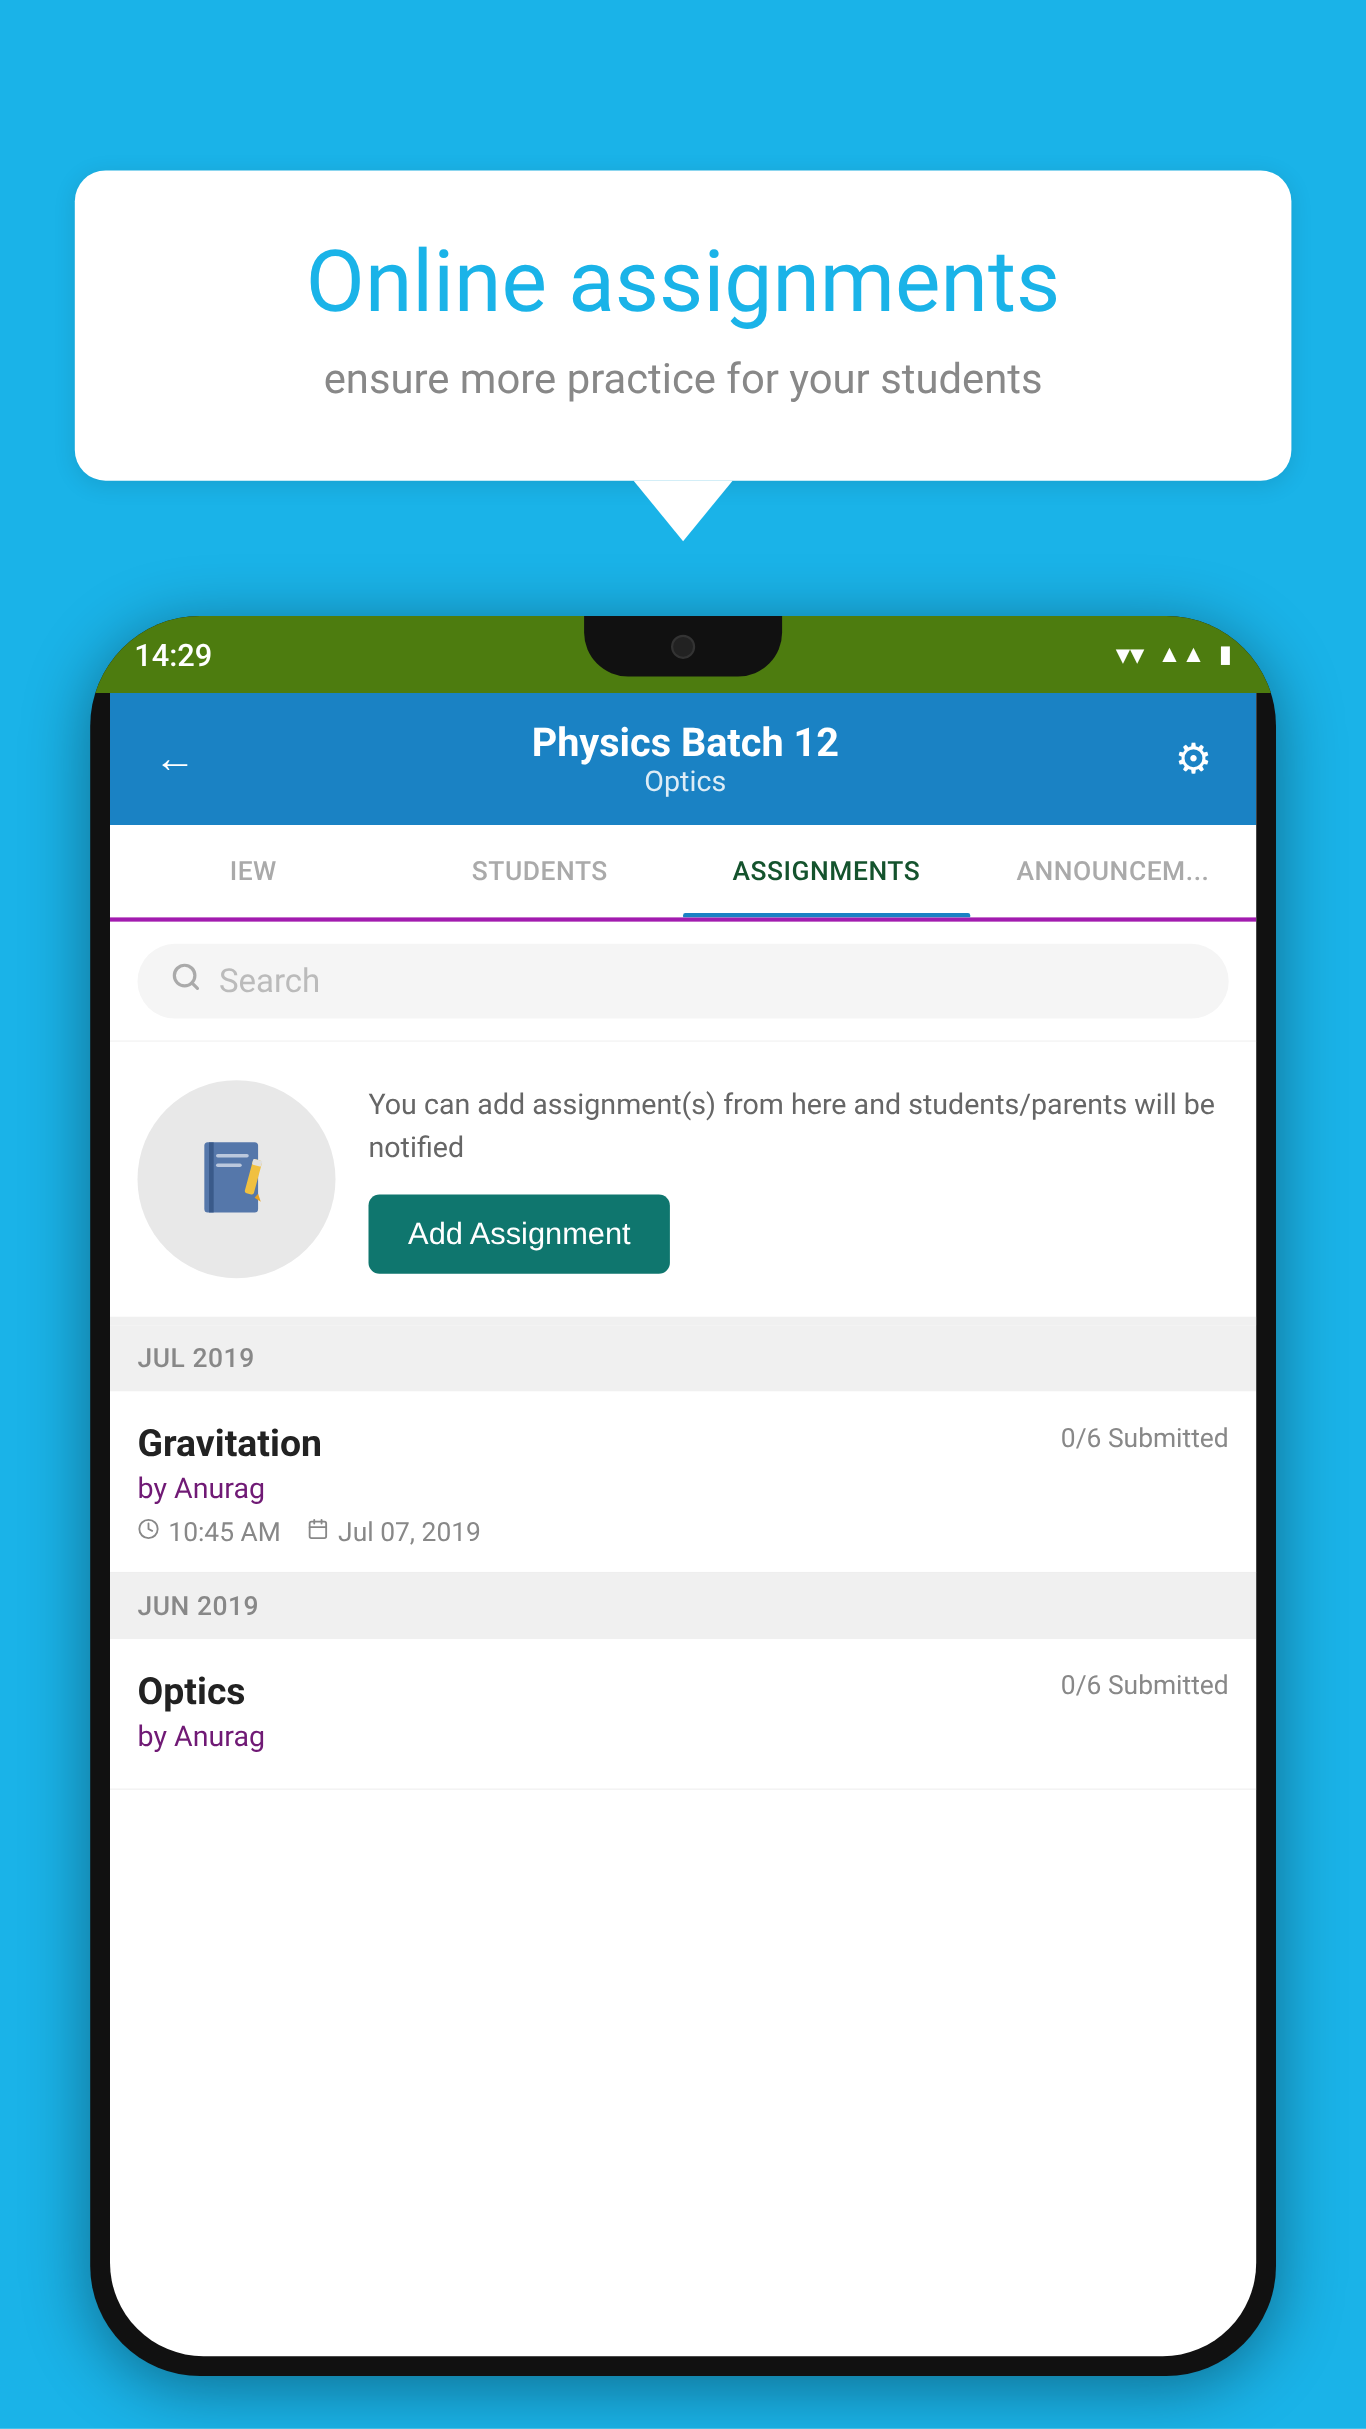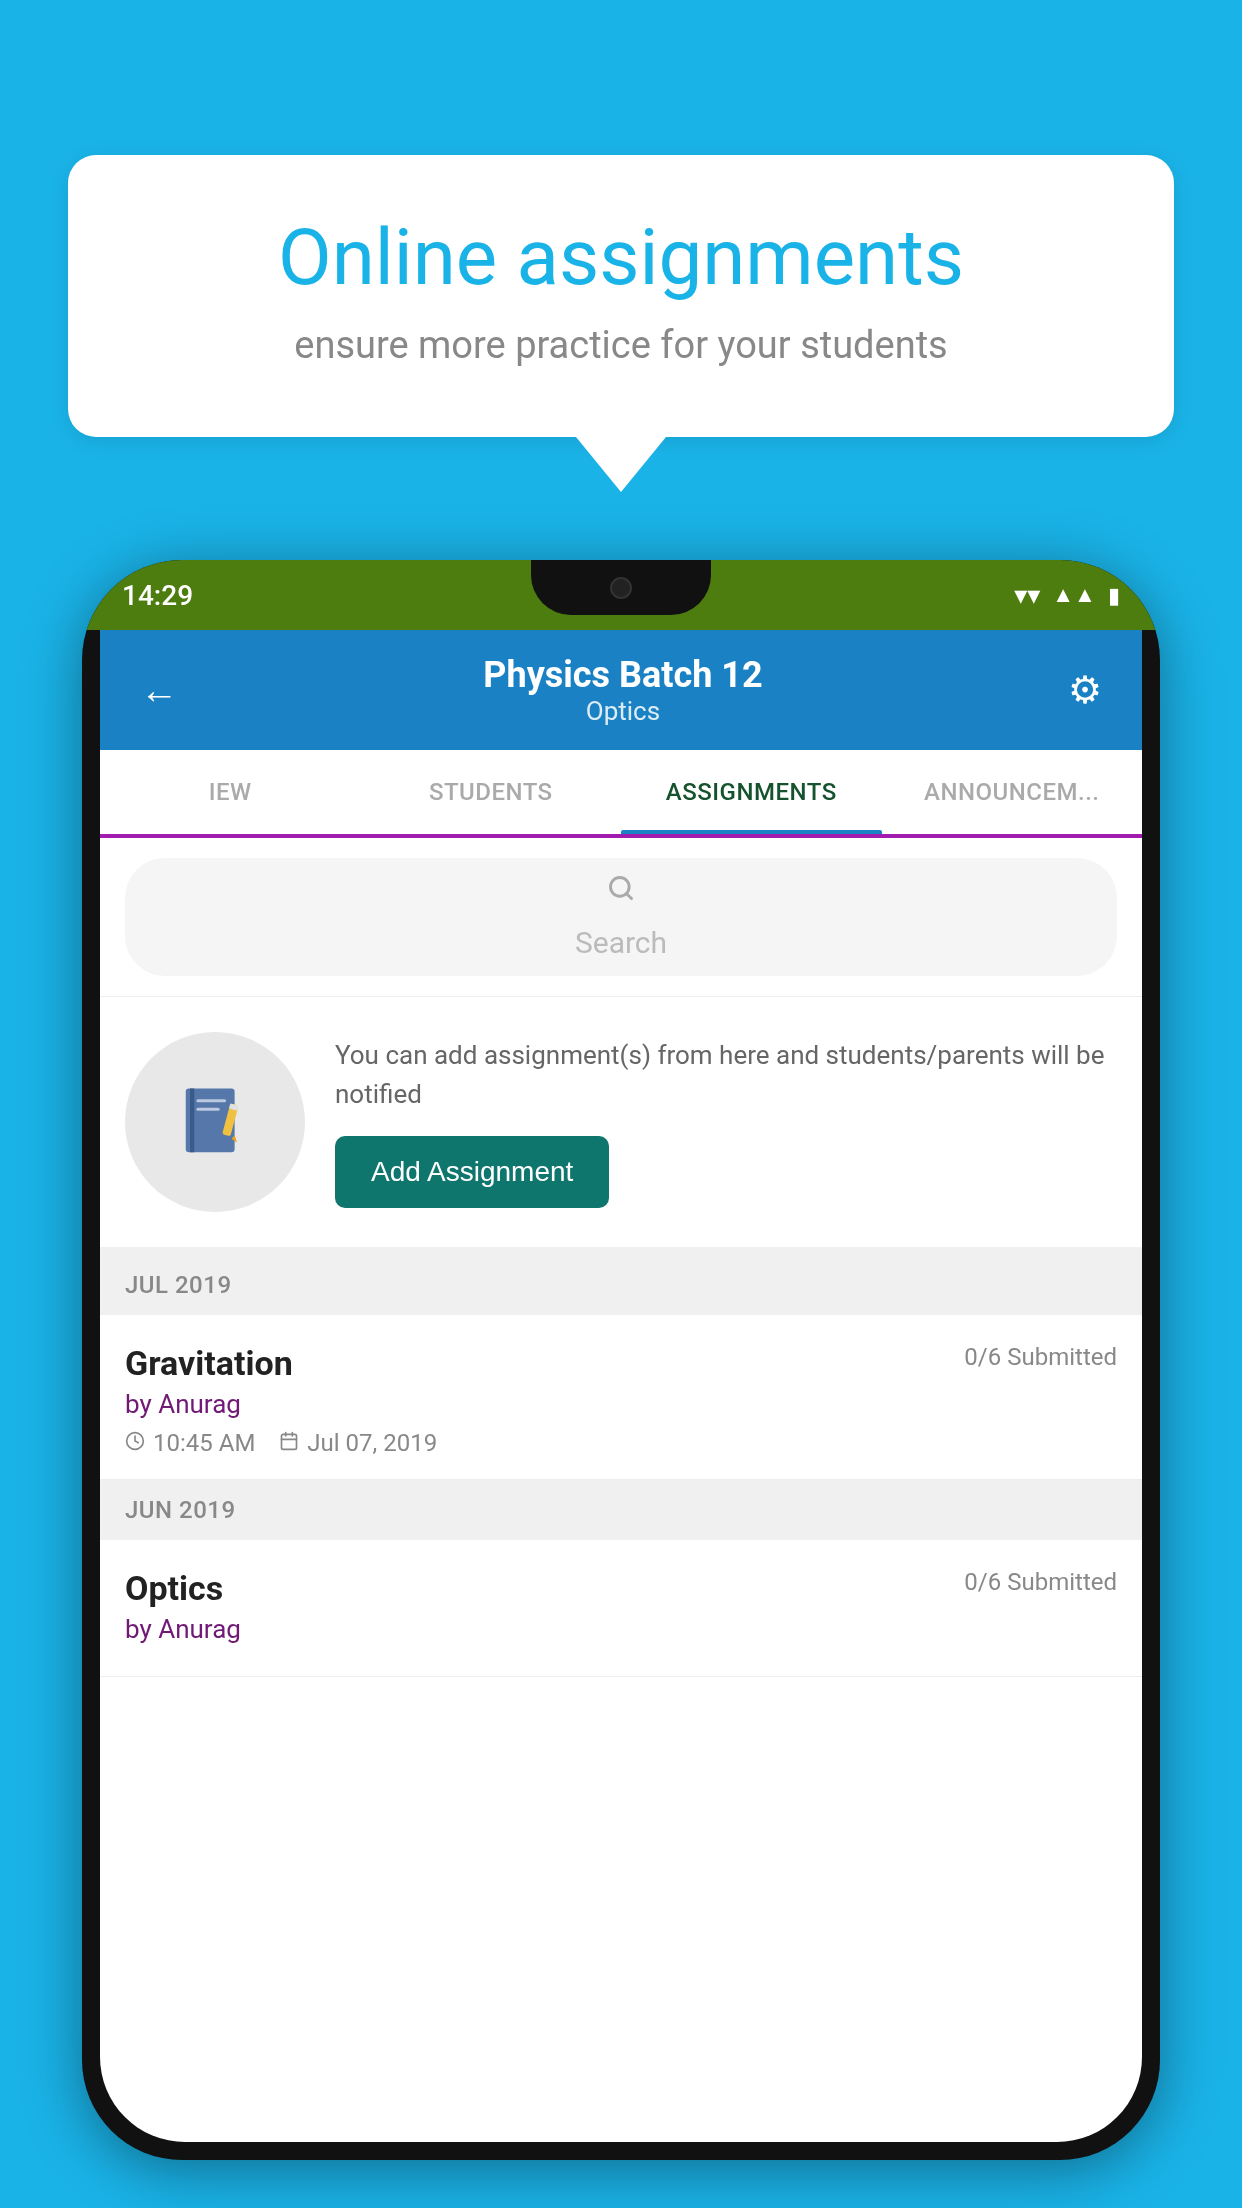--- a/index.html
+++ b/index.html
@@ -204,21 +204,20 @@
       background: white;
       border-bottom: 1px solid #eee;
     }
     .search-bar {
       display: flex;
       align-items: center;
       background: #f5f5f5;
       border-radius: 40px;
       padding: 16px 30px;
       gap: 16px;
-      flex-direction: column;
     }
     .search-icon-svg {
       color: #aaa;
       font-size: 30px;
     }
     .search-input-text {
       font-size: 30px;
       color: #bbb;
     }
 

